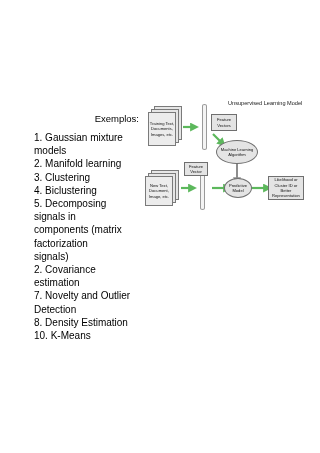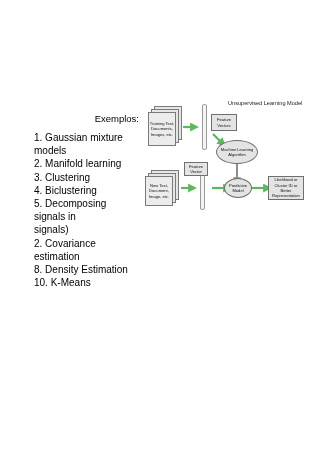--- a/index.html
+++ b/index.html
@@ -132,22 +132,24 @@
 </head>
 <body>
 
 <div id="left-column">
   <div id="examples-heading">Exemplos:</div>
   <div class="example-item">1. Gaussian mixture models</div>
   <div class="example-item">2. Manifold learning</div>
   <div class="example-item">3. Clustering</div>
   <div class="example-item">4. Biclustering</div>
   <div class="example-item">5. Decomposing signals in</div>
+  <div class="example-item">components (matrix factorization</div>
   <div class="example-item">signals)</div>
   <div class="example-item">2. Covariance estimation</div>
+  <div class="example-item">7. Novelty and Outlier Detection</div>
   <div class="example-item">8. Density Estimation</div>
   <div class="example-item">10. K-Means</div>
 </div>
 
 <div id="diagram">
 
   <div id="diagram-title">Unsupervised Learning Model</div>
 
   <svg class="arrows" viewBox="0 0 172 128">
     <defs>

